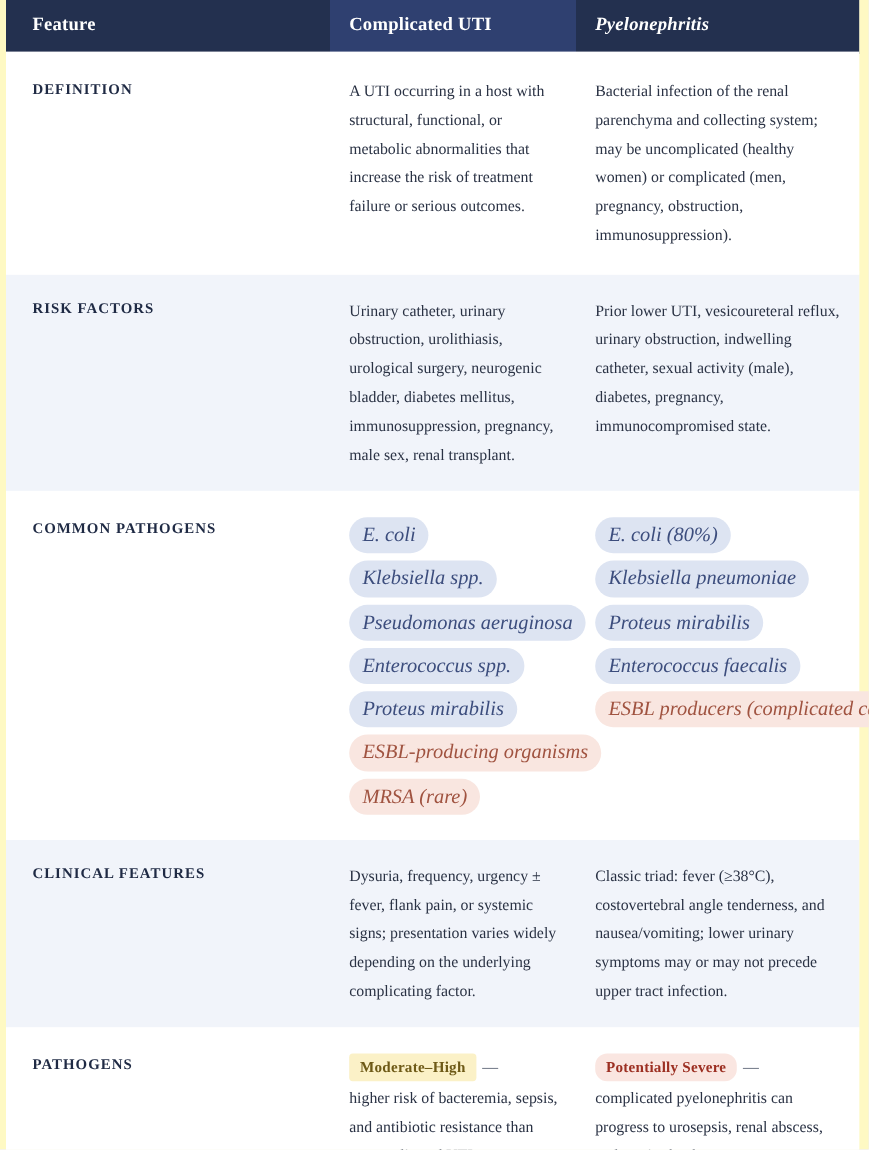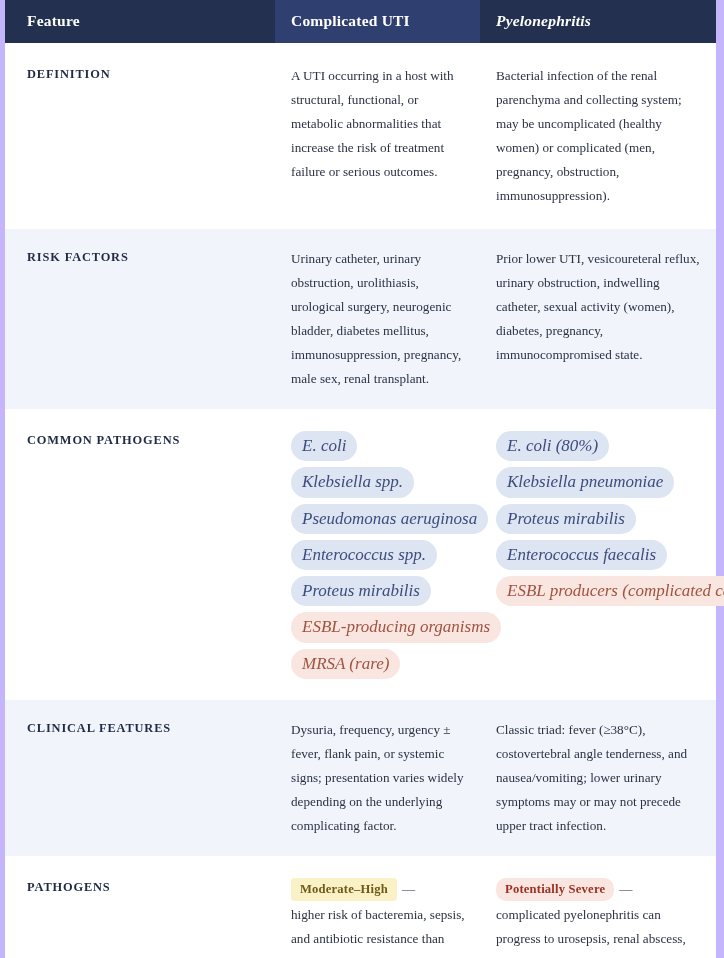--- a/index.html
+++ b/index.html
@@ -12,21 +12,21 @@
     background: #e9ecf2;
     font-family: "Liberation Serif", "DejaVu Serif", serif;
     overflow: hidden;
   }
   .page {
     width: 724px;
     height: 958px;
     position: relative;
     box-sizing: border-box;
     padding: 0 8px 2px 5px;
-    background: #c4b5fd;
+    background: #fef9c3;
   }
   .table {
     width: 100%;
     border-collapse: collapse;
     table-layout: fixed;
     background: #ffffff;
   }
   .table col.c-feature { width: 270px; }
   .table col.c-cuti    { width: 205px; }
   .table col.c-pyelo   { width: 236px; }
@@ -151,21 +151,21 @@
 
       <tr class="row-odd">
         <td class="feature-cell">DEFINITION</td>
         <td>A UTI occurring in a host with structural, functional, or metabolic abnormalities that increase the risk of treatment failure or serious outcomes.</td>
         <td>Bacterial infection of the renal parenchyma and collecting system; may be uncomplicated (healthy women) or complicated (men, pregnancy, obstruction, immunosuppression).</td>
       </tr>
 
       <tr class="row-even">
         <td class="feature-cell">RISK FACTORS</td>
         <td>Urinary catheter, urinary obstruction, urolithiasis, urological surgery, neurogenic bladder, diabetes mellitus, immunosuppression, pregnancy, male sex, renal transplant.</td>
-        <td>Prior lower UTI, vesicoureteral reflux, urinary obstruction, indwelling catheter, sexual activity (women), diabetes, pregnancy, immunocompromised state.</td>
+        <td>Prior lower UTI, vesicoureteral reflux, urinary obstruction, indwelling catheter, sexual activity (male), diabetes, pregnancy, immunocompromised state.</td>
       </tr>
 
       <tr class="row-odd">
         <td class="feature-cell">COMMON PATHOGENS</td>
         <td>
           <div class="chips">
               <span class="chip blue">E. coli</span>
               <span class="chip blue">Klebsiella spp.</span>
               <span class="chip blue">Pseudomonas aeruginosa</span>
               <span class="chip blue">Enterococcus spp.</span>

